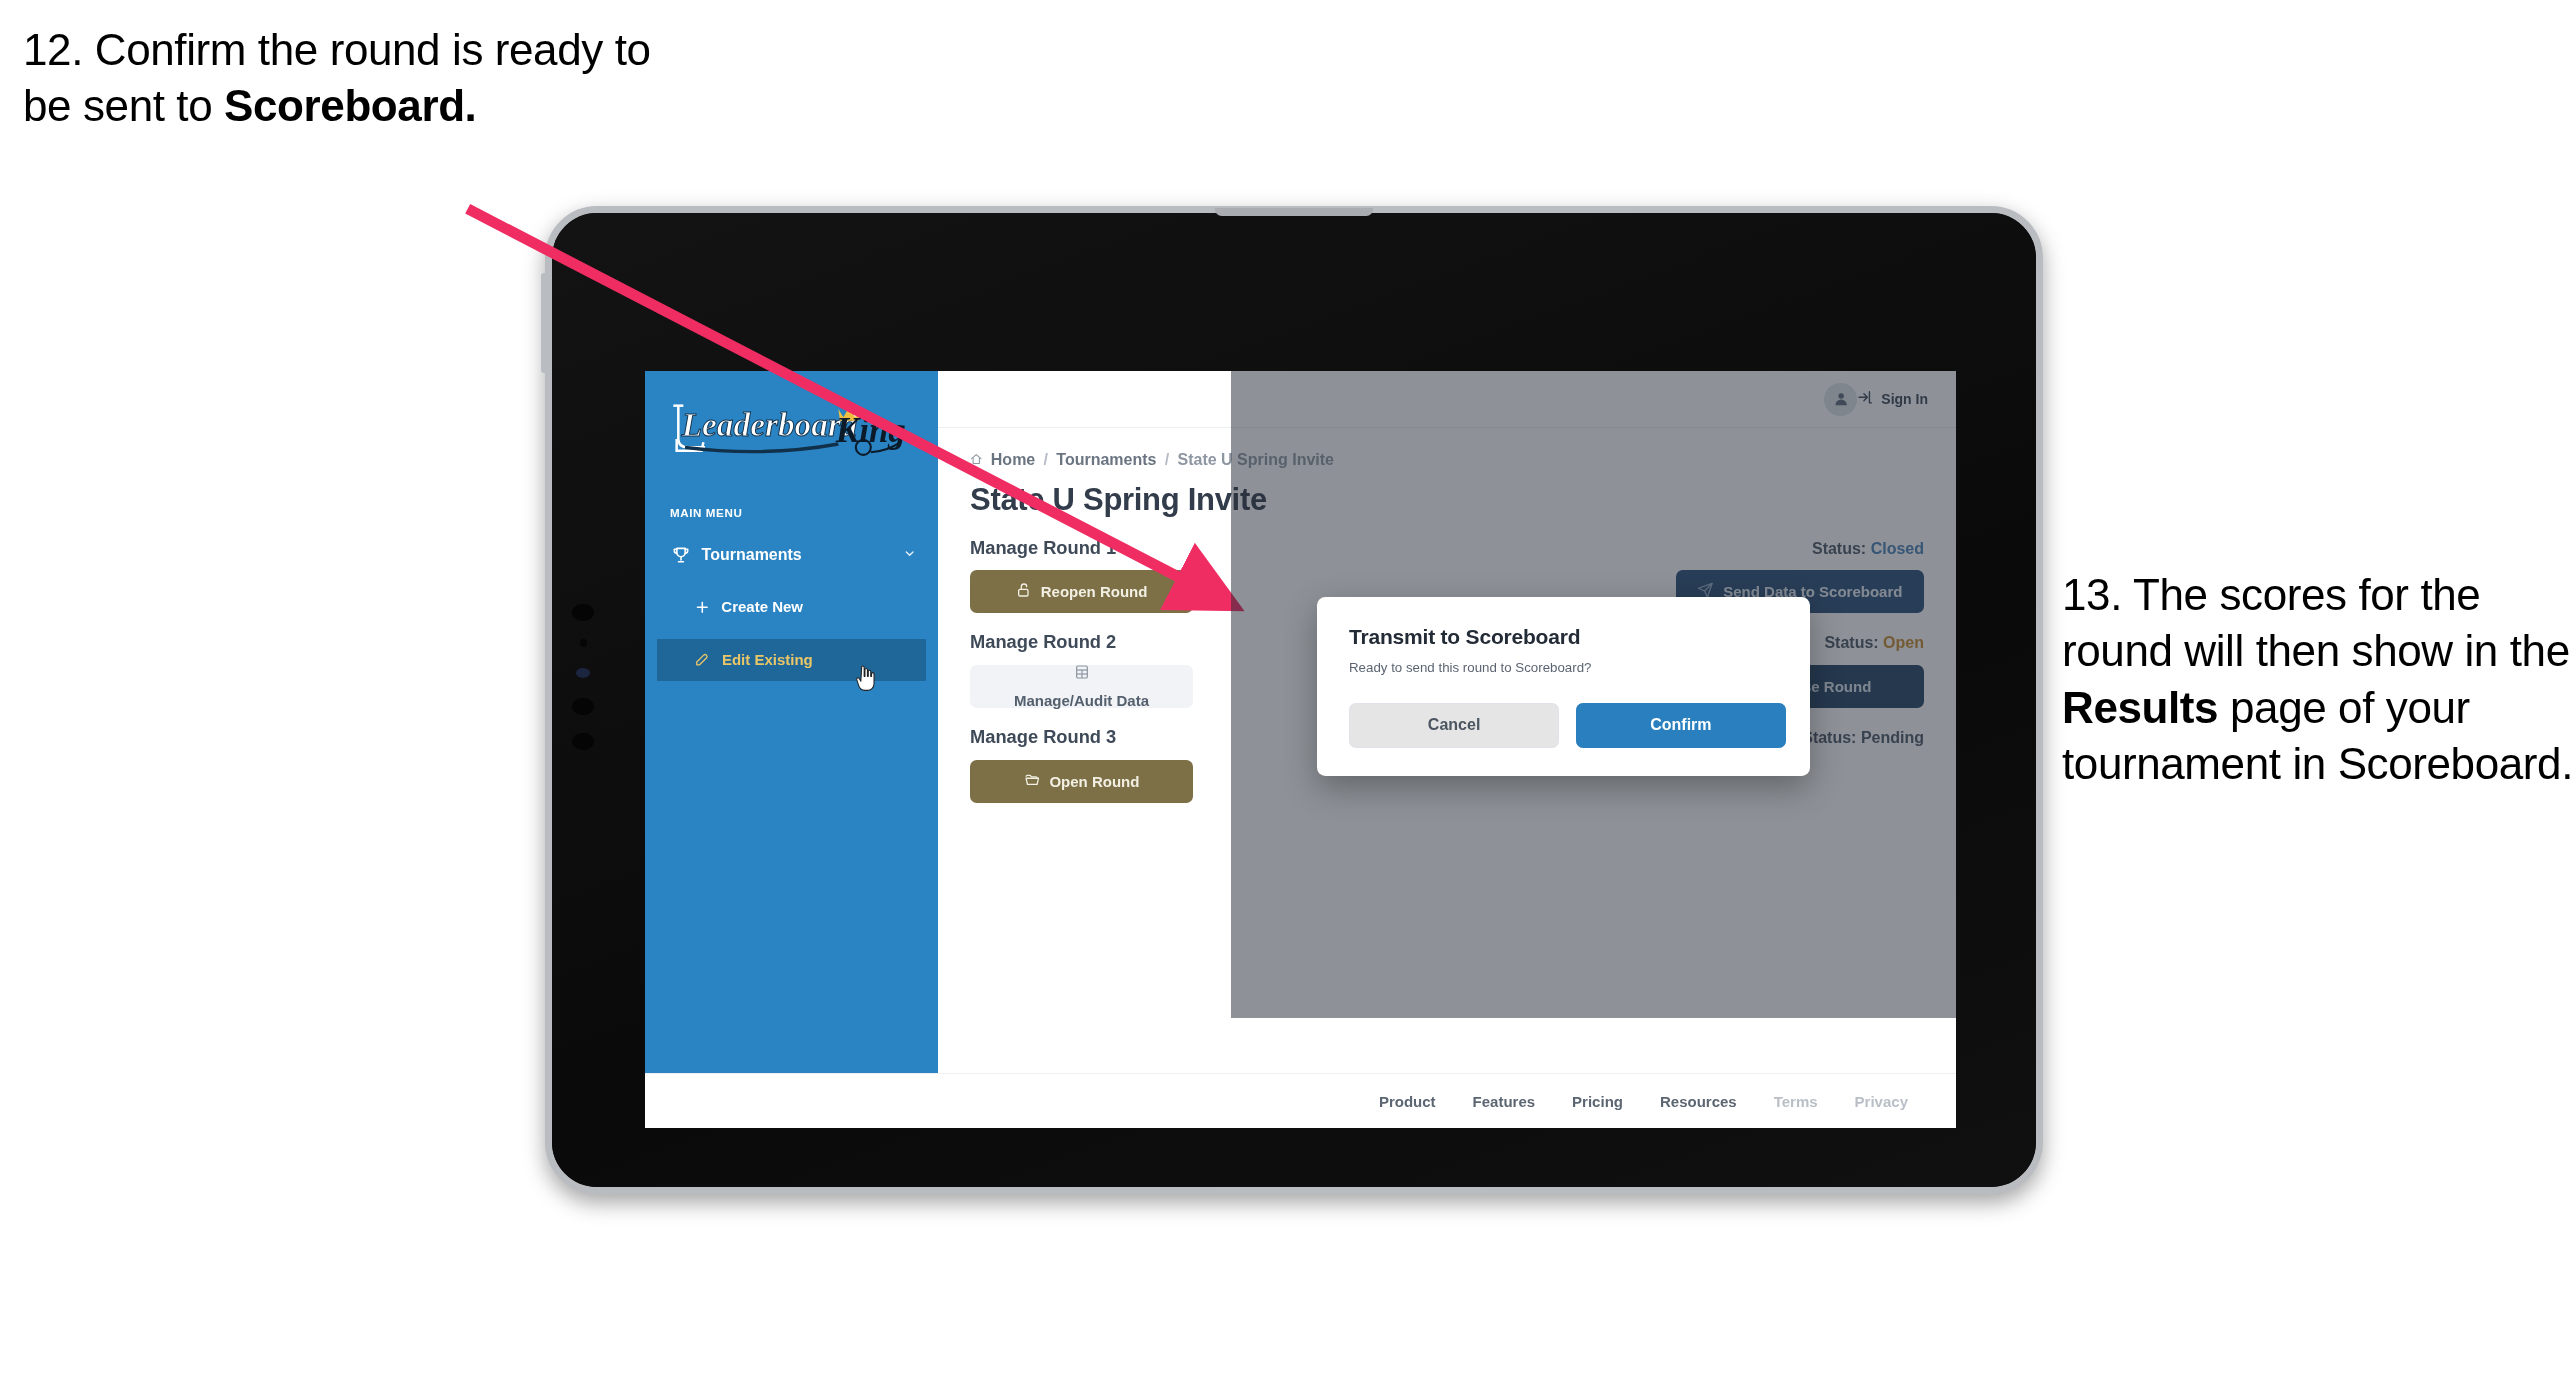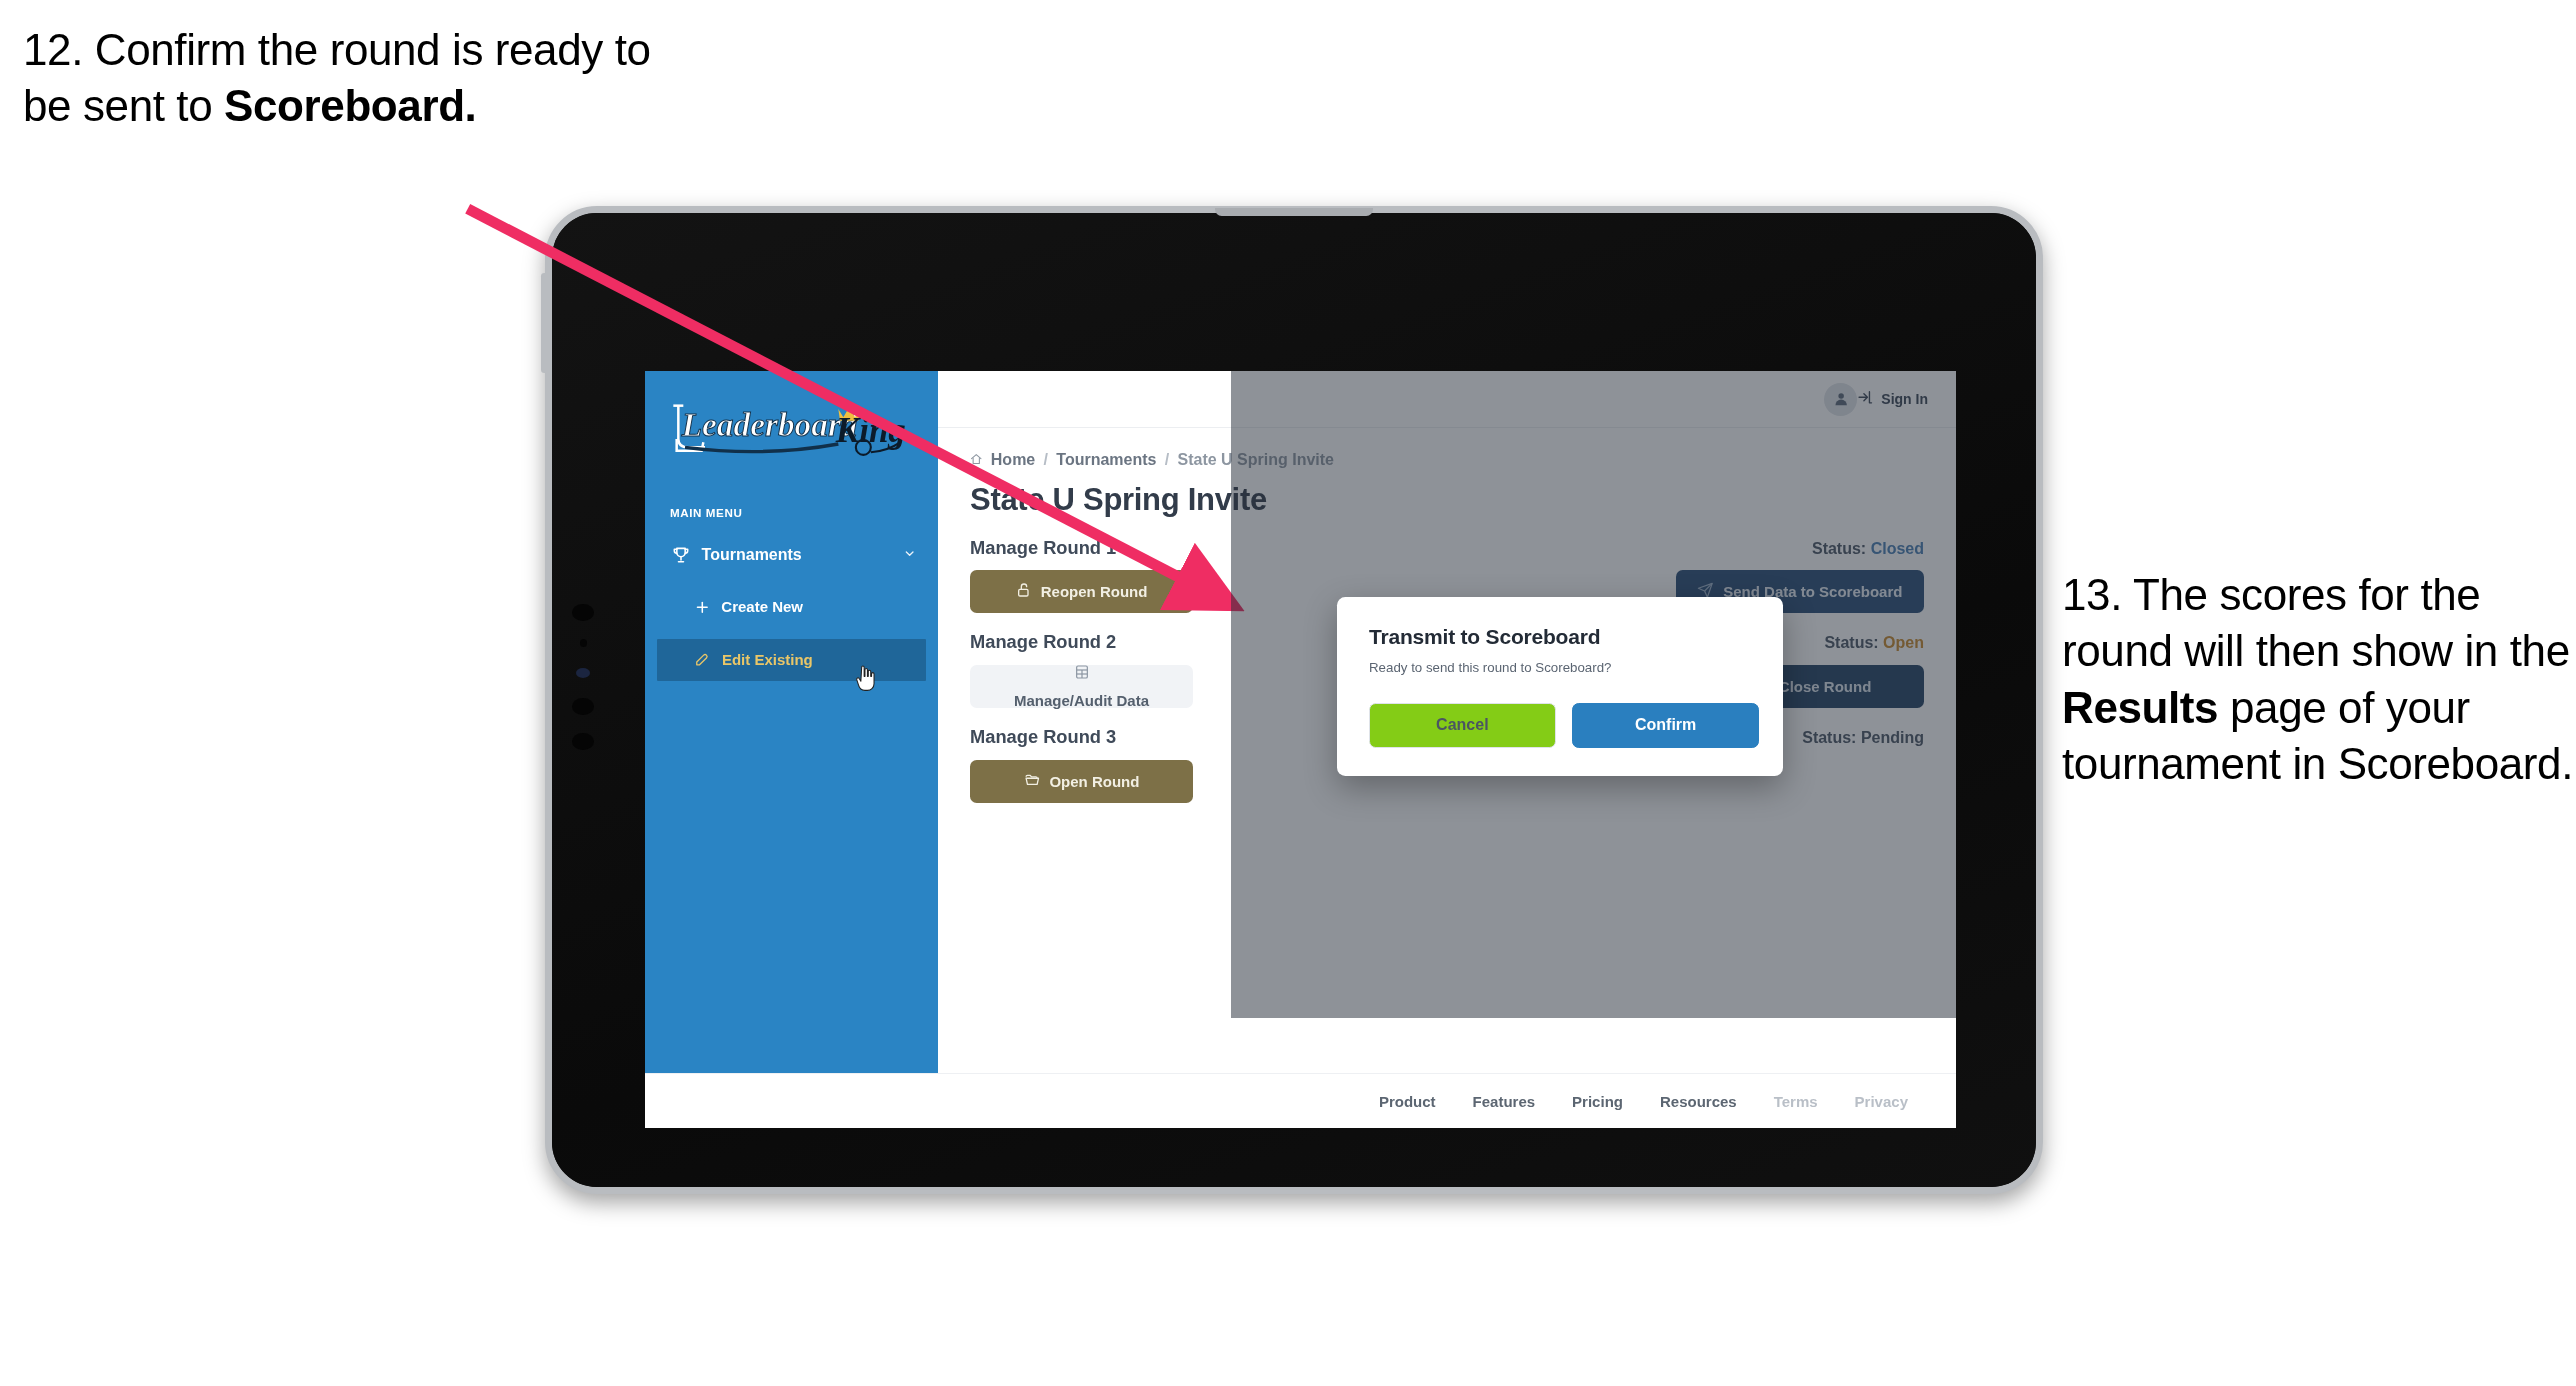--- a/index.html
+++ b/index.html
@@ -217,41 +217,41 @@
   
   .scrim {
     position: absolute; left: 293px; top: 0; right: 0; bottom: 55px;
     background: rgba(38,46,58,0.52);
     z-index: 5;
   }
 
   
   .modal {
     position: absolute;
-    left: 399px; top: 226px;
-    width: 446px;
+    left: 379px; top: 226px;
+    width: 493px;
     background: #ffffff;
     border-radius: 8.3px;
     box-shadow: 0 11.6px 33px rgba(0,0,0,0.30);
     padding: 28px 24px 28px 32px;
     z-index: 10;
   }
   .modal-title {
     font-size: 21px; font-weight: 700; color: #232b36; letter-spacing: -0.2px;
   }
   .modal-sub {
     margin-top: 10.8px; font-size: 13.3px; color: #5b6572; font-weight: 500;
   }
   .modal-actions { display: flex; gap: 16.6px; margin-top: 28px; }
   .mbtn {
     height: 45px; flex: 1;
     border-radius: 6.7px; font-size: 16px; font-weight: 700;
     display:flex; align-items:center; justify-content:center;
   }
-  .mbtn.cancel  { background: #84cc16; color: #4b5562; border: 0.8px solid #dfe3e9; }
+  .mbtn.cancel  { background: #e5e5e5; color: #4b5562; border: 0.8px solid #dfe3e9; }
   .mbtn.confirm { background: #2a7fbf; color: #ffffff; border: 0.8px solid #2a7fbf; }
 
   
   .cursor { position: absolute; left: 210px; top: 293px; z-index: 3; }
 </style>
 </head>
 <body>
 
 <div class="page">
 

